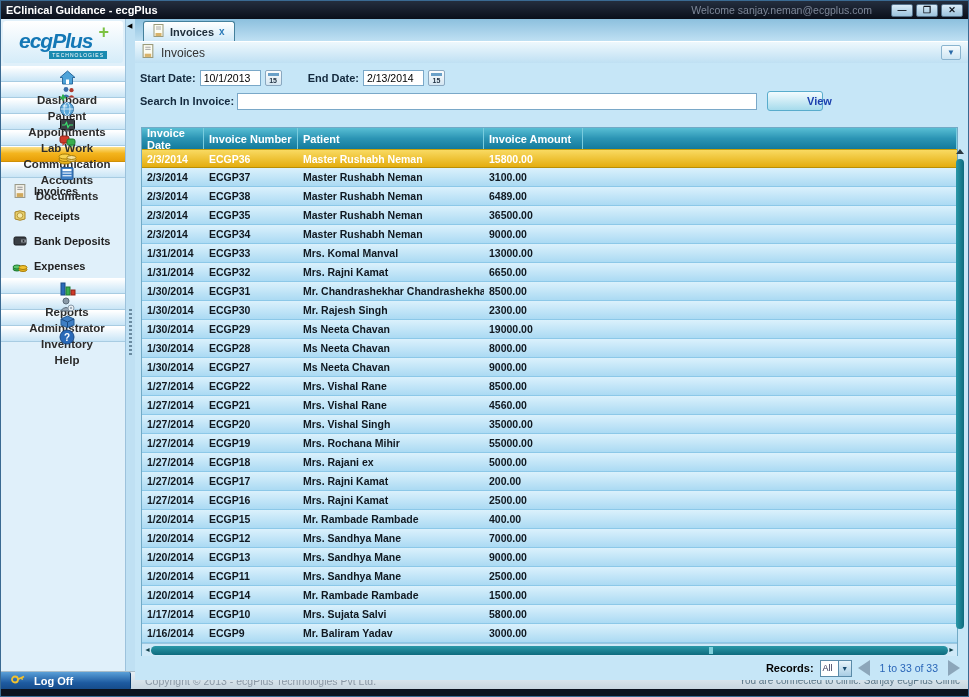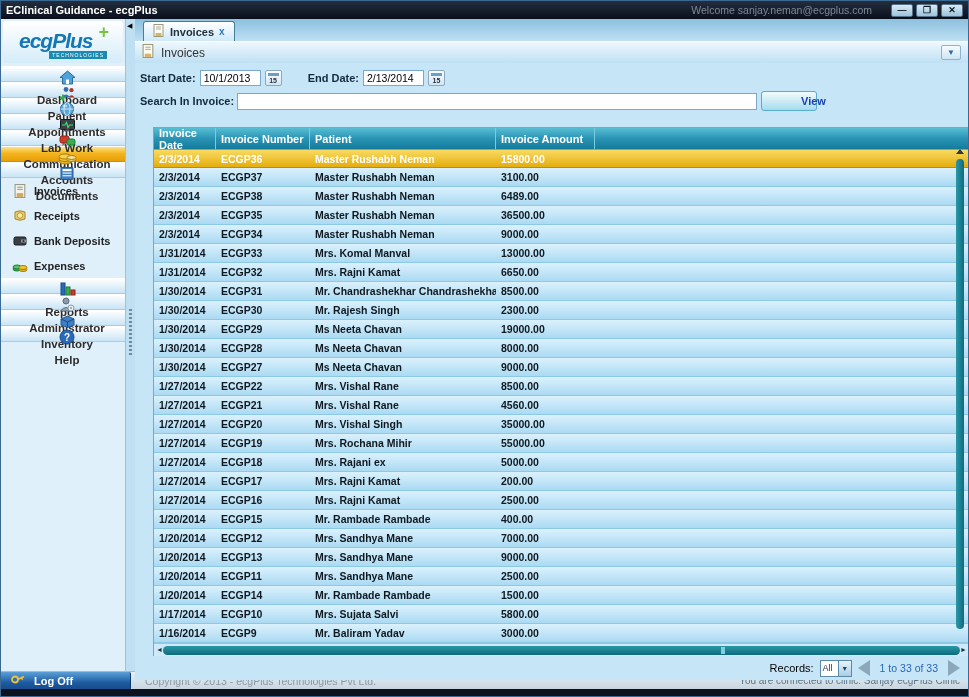--- a/index.html
+++ b/index.html
@@ -43,40 +43,40 @@
   .content { flex:1 1 auto; position:relative; background:#c6e6f7; padding:3px 0 0 0; min-height:0; }
   .filter-row { display:flex; align-items:center; margin-left:5px; font-size:11px; font-weight:bold; color:#13293d; }
   .filter-row.r1 { height:20px; margin-top:2px; gap:4px; }
   .filter-row.r2 { height:22px; margin-top:2px; }
   input.date { width:61px; height:16px; border:1px solid #7aa8c8; font-size:10.5px; padding:4px 3px; font-family:"Liberation Sans",sans-serif; }
   .cal-btn { width:17px; height:16px; background:linear-gradient(#fdfdfd,#d4e6f2); border:1px solid #8aa8c0; border-radius:2px; position:relative; font-size:7px; color:#234; display:flex; align-items:flex-end; justify-content:center; cursor:pointer; padding-bottom:1px; }
   .cal-btn::before { content:""; position:absolute; top:2px; left:2px; right:2px; height:3px; background:#6aa0c8; }
   .gap18 { width:18px; }
   .search-label { width:97px; }
   input.search { width:520px; height:17px; border:1px solid #7aa8c8; font-size:11px; padding:0 3px; font-family:"Liberation Sans",sans-serif; }
-  .view-btn { margin-left:4px; width:56px; height:20px; background:linear-gradient(#f2fbfe,#a6dbec); border:1px solid #58accc; border-radius:3px; color:#1a3fae; font-weight:bold; font-size:11px; font-family:"Liberation Sans",sans-serif; cursor:pointer;padding-left:39px; }
+  .view-btn { margin-left:10px; width:56px; height:20px; background:linear-gradient(#f2fbfe,#a6dbec); border:1px solid #58accc; border-radius:3px; color:#1a3fae; font-weight:bold; font-size:11px; font-family:"Liberation Sans",sans-serif; cursor:pointer;padding-left:39px; }
 
   
-  .grid { margin:15px 0 0 18px; width:817px; border:1px solid #72aac6; border-bottom:none; }
+  .grid { margin:15px 0 0 6px; width:817px; border:1px solid #72aac6; border-bottom:none; }
   .thead { height:21px; display:flex; align-items:stretch; background:linear-gradient(#58bed4,#2b94b4 50%,#137a9c); }
   .th { display:flex; align-items:center; padding-left:5px; color:#fff; font-weight:bold; font-size:11px; border-right:1px solid #79ccde; }
   .trow { height:19px; display:flex; align-items:center; background:linear-gradient(#dbf1fc,#abdaf3); border-bottom:1px solid #8cc8e8; font-size:10.5px; font-weight:bold; color:#101820; cursor:pointer; }
   .trow.selected { background:linear-gradient(#f9da62,#e4ad0e); border-top:1px solid #caa00a; border-bottom:1px solid #b88f06; color:#ffffff; }
   .td { padding-left:5px; overflow:hidden; white-space:nowrap; }
   .c0 { width:62px; flex:0 0 62px; } .c1 { width:94px; flex:0 0 94px; } .c2 { width:186px; flex:0 0 186px; } .c3 { width:99px; flex:0 0 99px; } .cf { flex:1 1 auto; }
   .hscroll { height:13px; background:#cfe9f8; display:flex; align-items:center; padding:0 9px; position:relative; border-top:1px solid #9cc6de; }
   .hthumb { height:9px; flex:1; background:linear-gradient(#2a98a8,#0e6b7e); border-radius:5px; position:relative; cursor:pointer; }
   .hthumb::after { content:""; position:absolute; left:70%; top:1px; width:4px; height:7px; background:#7fd0dc; }
   .harrow { position:absolute; font-size:7px; color:#0a3a44; top:2px; cursor:pointer; }
   .harrow.l { left:2px; } .harrow.r { right:2px; }
   .vscroll-arrow { position:absolute; right:4px; top:86px; width:0; height:0; border-left:4px solid transparent; border-right:4px solid transparent; border-bottom:5px solid #2a3a44; cursor:pointer; }
   .vscroll { position:absolute; right:4px; top:96px; width:8px; height:470px; background:linear-gradient(90deg,#2a98a8,#0e6b7e); border-radius:4px; cursor:pointer; }
 
   .records-bar { height:24px; display:flex; align-items:center; justify-content:flex-end; gap:6px; padding-right:8px; background:#c6e6f7; font-size:11px; }
-  .records-label { font-weight:normal; color:#000; }
+  .records-label { font-weight:bold; color:#000; }
   .rec-select { display:flex; width:32px; height:17px; border:1px solid #5a8aa8; background:#fff; cursor:pointer; }
   .rec-select .val { flex:1; font-size:9px; color:#335; padding:2px 0 0 2px; }
   .rec-select .dd { width:13px; background:linear-gradient(#e8f4fb,#a9cde4); border-left:1px solid #5a8aa8; color:#1a4a6e; font-size:7px; text-align:center; line-height:15px; }
   .pag-arrow { width:0; height:0; cursor:pointer; }
   .pag-arrow.prev { border-top:8px solid transparent; border-bottom:8px solid transparent; border-right:12px solid #8ca6ba; }
   .pag-arrow.next { border-top:8px solid transparent; border-bottom:8px solid transparent; border-left:12px solid #8ca6ba; }
   .range-text { color:#2a66b8; font-size:10.5px; margin:0 4px; }
 
   
   .footer-row { height:18px; flex:0 0 18px; display:flex; align-items:center; background:linear-gradient(#e6eef4,#c8d6e0); border-top:1px solid #a8bcc8; }

